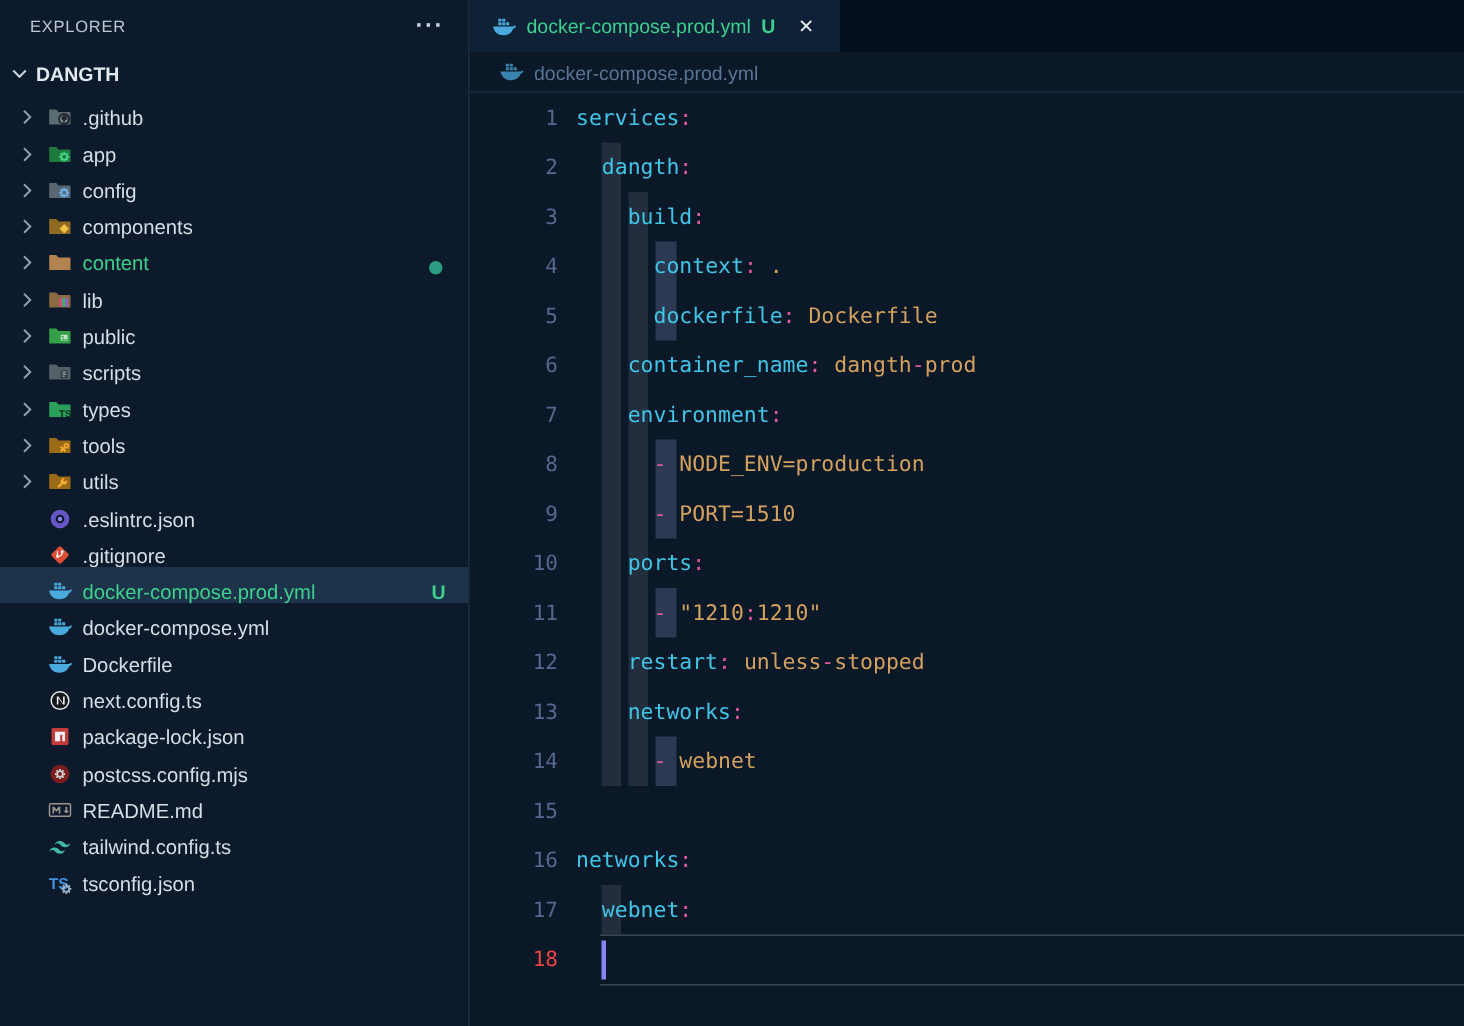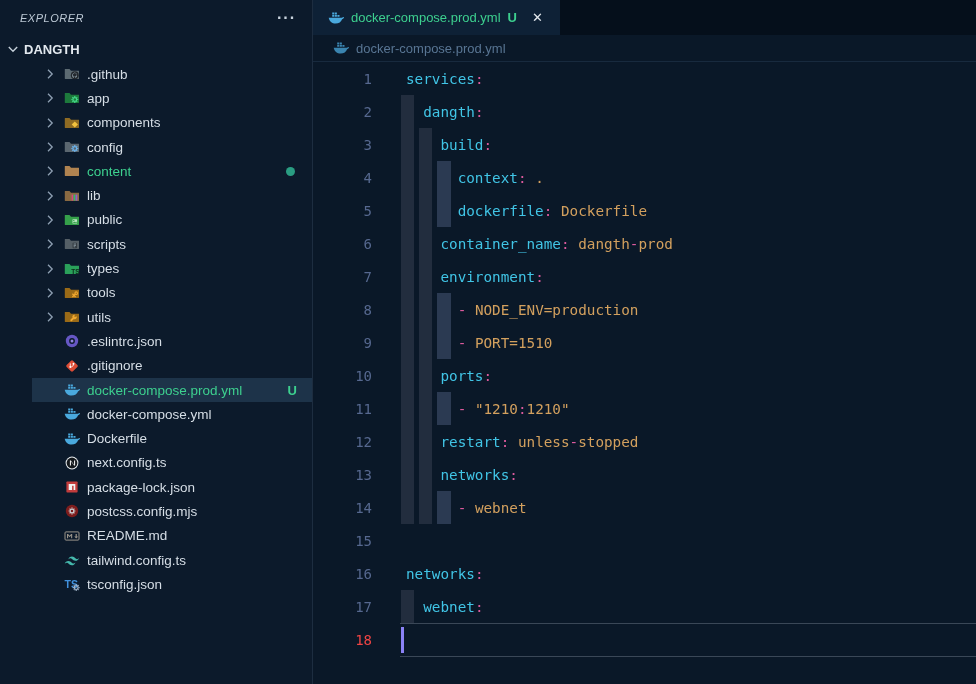--- a/index.html
+++ b/index.html
@@ -5,26 +5,26 @@
   * { margin:0; padding:0; box-sizing:border-box; }
   html,body { width:976px; height:684px; overflow:hidden; background:#0a1828;
               font-family:"Liberation Sans", sans-serif; }
   .app { display:flex; width:976px; height:684px; background:var(--bg-editor,#0a1828); }
 
   
   .sidebar { width:313px; flex:none; background:#0c1a2b; border-right:1px solid #1d2d40;
              position:relative; overflow:hidden; }
   .sb-header { height:36px; display:flex; align-items:center; justify-content:space-between;
                padding:0 16px 0 20px; }
-  .sb-title { font-size:11px; letter-spacing:.5px; color:#bcc8d4;font-style:italic; }
+  .sb-title { font-size:11px; letter-spacing:.5px; color:#bcc8d4; }
   .dots { color:#c9d3dd; font-size:16px; font-weight:bold; letter-spacing:1px; cursor:pointer; line-height:10px; }
   .root-row { height:26px; display:flex; align-items:center; gap:3px; padding-left:5px;
               font-size:13px; font-weight:bold; color:#e2e8ee; cursor:pointer; }
-  .row { height:24.3px; display:flex; align-items:center; font-size:13.5px; color:#d6dee6;
-         position:relative; cursor:pointer;margin-left:32px; }
+  .row { height:24.3px; display:flex; align-items:flex-end; font-size:13.5px; color:#d6dee6;
+         position:relative; cursor:pointer; }
   .row .twisty { width:17px; margin-left:9px; flex:none; display:flex; align-items:center; justify-content:center; }
   .row .spacer { width:17px; margin-left:9px; flex:none; }
   .row .ficon { width:16px; height:16px; margin:0 7px 0 6px; flex:none; display:flex; align-items:center; }
   .row .label { white-space:nowrap; }
   .row.selected { background:#1d3349; }
   .row.git-new .label { color:var(--green,#3dd08f); }
   .badge { position:absolute; right:15px; font-size:13px; font-weight:bold; color:var(--green,#3dd08f); }
   .dotbadge { position:absolute; right:17px; width:9px; height:9px; border-radius:50%; background:#2a9d82; }
 
   
@@ -41,21 +41,21 @@
   .breadcrumbs .cicon { width:16px; height:16px; opacity:.75; }
 
   .code-area { position:relative; flex:1;
                font-family:"DejaVu Sans Mono","Liberation Mono",monospace; font-size:14.3px; }
   .guide { position:absolute; z-index:0; }
   .g12 { background:#222d3e; }
   .g3  { background:#2b3a52; }
   .cl { height:33px; display:flex; align-items:center; position:relative; z-index:1; }
   .ln { width:59px; flex:none; text-align:right; font-size:14px; color:#56688f; }
   .ln.active { color:#ef4444; }
-  .ct { margin-left:34px; white-space:pre; }
+  .ct { margin-left:12px; white-space:pre; }
   .k { color:var(--key,#41c5e6); }
   .p { color:var(--pink,#dc5a9d); }
   .v { color:var(--orange,#d3a05e); }
   .cur-line { position:absolute; left:87px; right:0; top:561px; height:34px; z-index:0;
               border-top:1px solid #3a4757; border-bottom:1px solid #3a4757; }
   .cursor { position:absolute; left:88px; top:565px; width:2.5px; height:26px;
             background:var(--cursor,#8b82f6); z-index:3; }
 </style>
 </head>
 <body>
@@ -109,42 +109,42 @@
           <span class="label">app</span>
         </div>
         <div class="row">
           <span class="twisty">
             <svg width="16" height="16" viewBox="0 0 16 16">
               <path d="M6 3.8l4.2 4.2L6 12.2" stroke="#8fa0b3" stroke-width="1.3" fill="none"></path>
             </svg>
           </span>
           <span class="ficon">
             <svg width="16" height="16" viewBox="0 0 16 16">
-              <path d="M1.2 3h4.3l1.5 1.7h7.6c.2 0 .4.2.4.4v7.5c0 .2-.2.4-.4.4H1.2c-.2 0-.4-.2-.4-.4V3.4c0-.2.2-.4.4-.4z" fill="#8f6b23"></path>
-              <rect x="8.6" y="7.3" width="4.4" height="4.4" transform="rotate(45 10.8 9.5)" fill="#f2c23e"></rect>
-            </svg>
-          </span>
-          <span class="label">components</span>
-        </div>
-        <div class="row">
-          <span class="twisty">
-            <svg width="16" height="16" viewBox="0 0 16 16">
-              <path d="M6 3.8l4.2 4.2L6 12.2" stroke="#8fa0b3" stroke-width="1.3" fill="none"></path>
-            </svg>
-          </span>
-          <span class="ficon">
-            <svg width="16" height="16" viewBox="0 0 16 16">
               <path d="M1.2 3h4.3l1.5 1.7h7.6c.2 0 .4.2.4.4v7.5c0 .2-.2.4-.4.4H1.2c-.2 0-.4-.2-.4-.4V3.4c0-.2.2-.4.4-.4z" fill="#5b6770"></path>
               <g fill="none" stroke="#6cb5ef" stroke-width="1.2">
                 <circle cx="10.8" cy="9.5" r="1.9"></circle>
                 <path d="M10.8 6.1v1M10.8 11.9v1M7.4 9.5h1M13.200000000000001 9.5h1M8.4 7.1l.7.7M12.5 11.2l.7.7M12.5 7.8l.7-.7M8.4 11.9l.7-.7"></path>
               </g>
             </svg>
           </span>
           <span class="label">config</span>
+        </div>
+        <div class="row">
+          <span class="twisty">
+            <svg width="16" height="16" viewBox="0 0 16 16">
+              <path d="M6 3.8l4.2 4.2L6 12.2" stroke="#8fa0b3" stroke-width="1.3" fill="none"></path>
+            </svg>
+          </span>
+          <span class="ficon">
+            <svg width="16" height="16" viewBox="0 0 16 16">
+              <path d="M1.2 3h4.3l1.5 1.7h7.6c.2 0 .4.2.4.4v7.5c0 .2-.2.4-.4.4H1.2c-.2 0-.4-.2-.4-.4V3.4c0-.2.2-.4.4-.4z" fill="#8f6b23"></path>
+              <rect x="8.6" y="7.3" width="4.4" height="4.4" transform="rotate(45 10.8 9.5)" fill="#f2c23e"></rect>
+            </svg>
+          </span>
+          <span class="label">components</span>
         </div>
         <div class="row git-new">
           <span class="twisty">
             <svg width="16" height="16" viewBox="0 0 16 16">
               <path d="M6 3.8l4.2 4.2L6 12.2" stroke="#8fa0b3" stroke-width="1.3" fill="none"></path>
             </svg>
           </span>
           <span class="ficon">
             <svg width="16" height="16" viewBox="0 0 16 16">
               <path d="M1.2 3h4.3l1.5 1.7h7.6c.2 0 .4.2.4.4v7.5c0 .2-.2.4-.4.4H1.2c-.2 0-.4-.2-.4-.4V3.4c0-.2.2-.4.4-.4z" fill="#b08350"></path>

